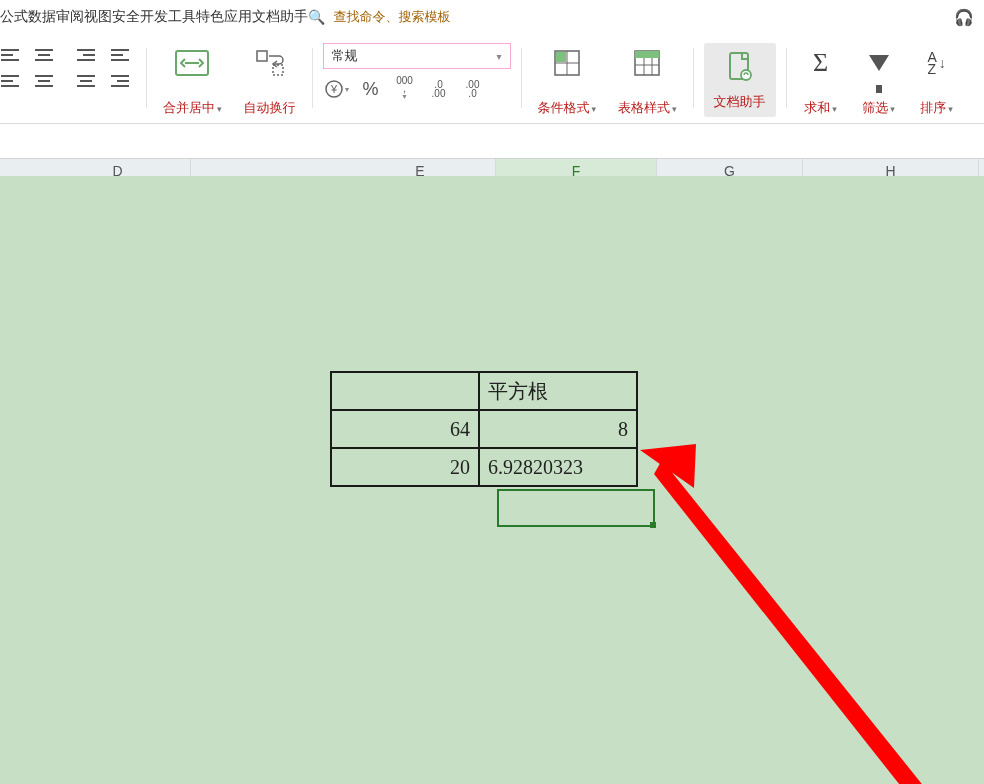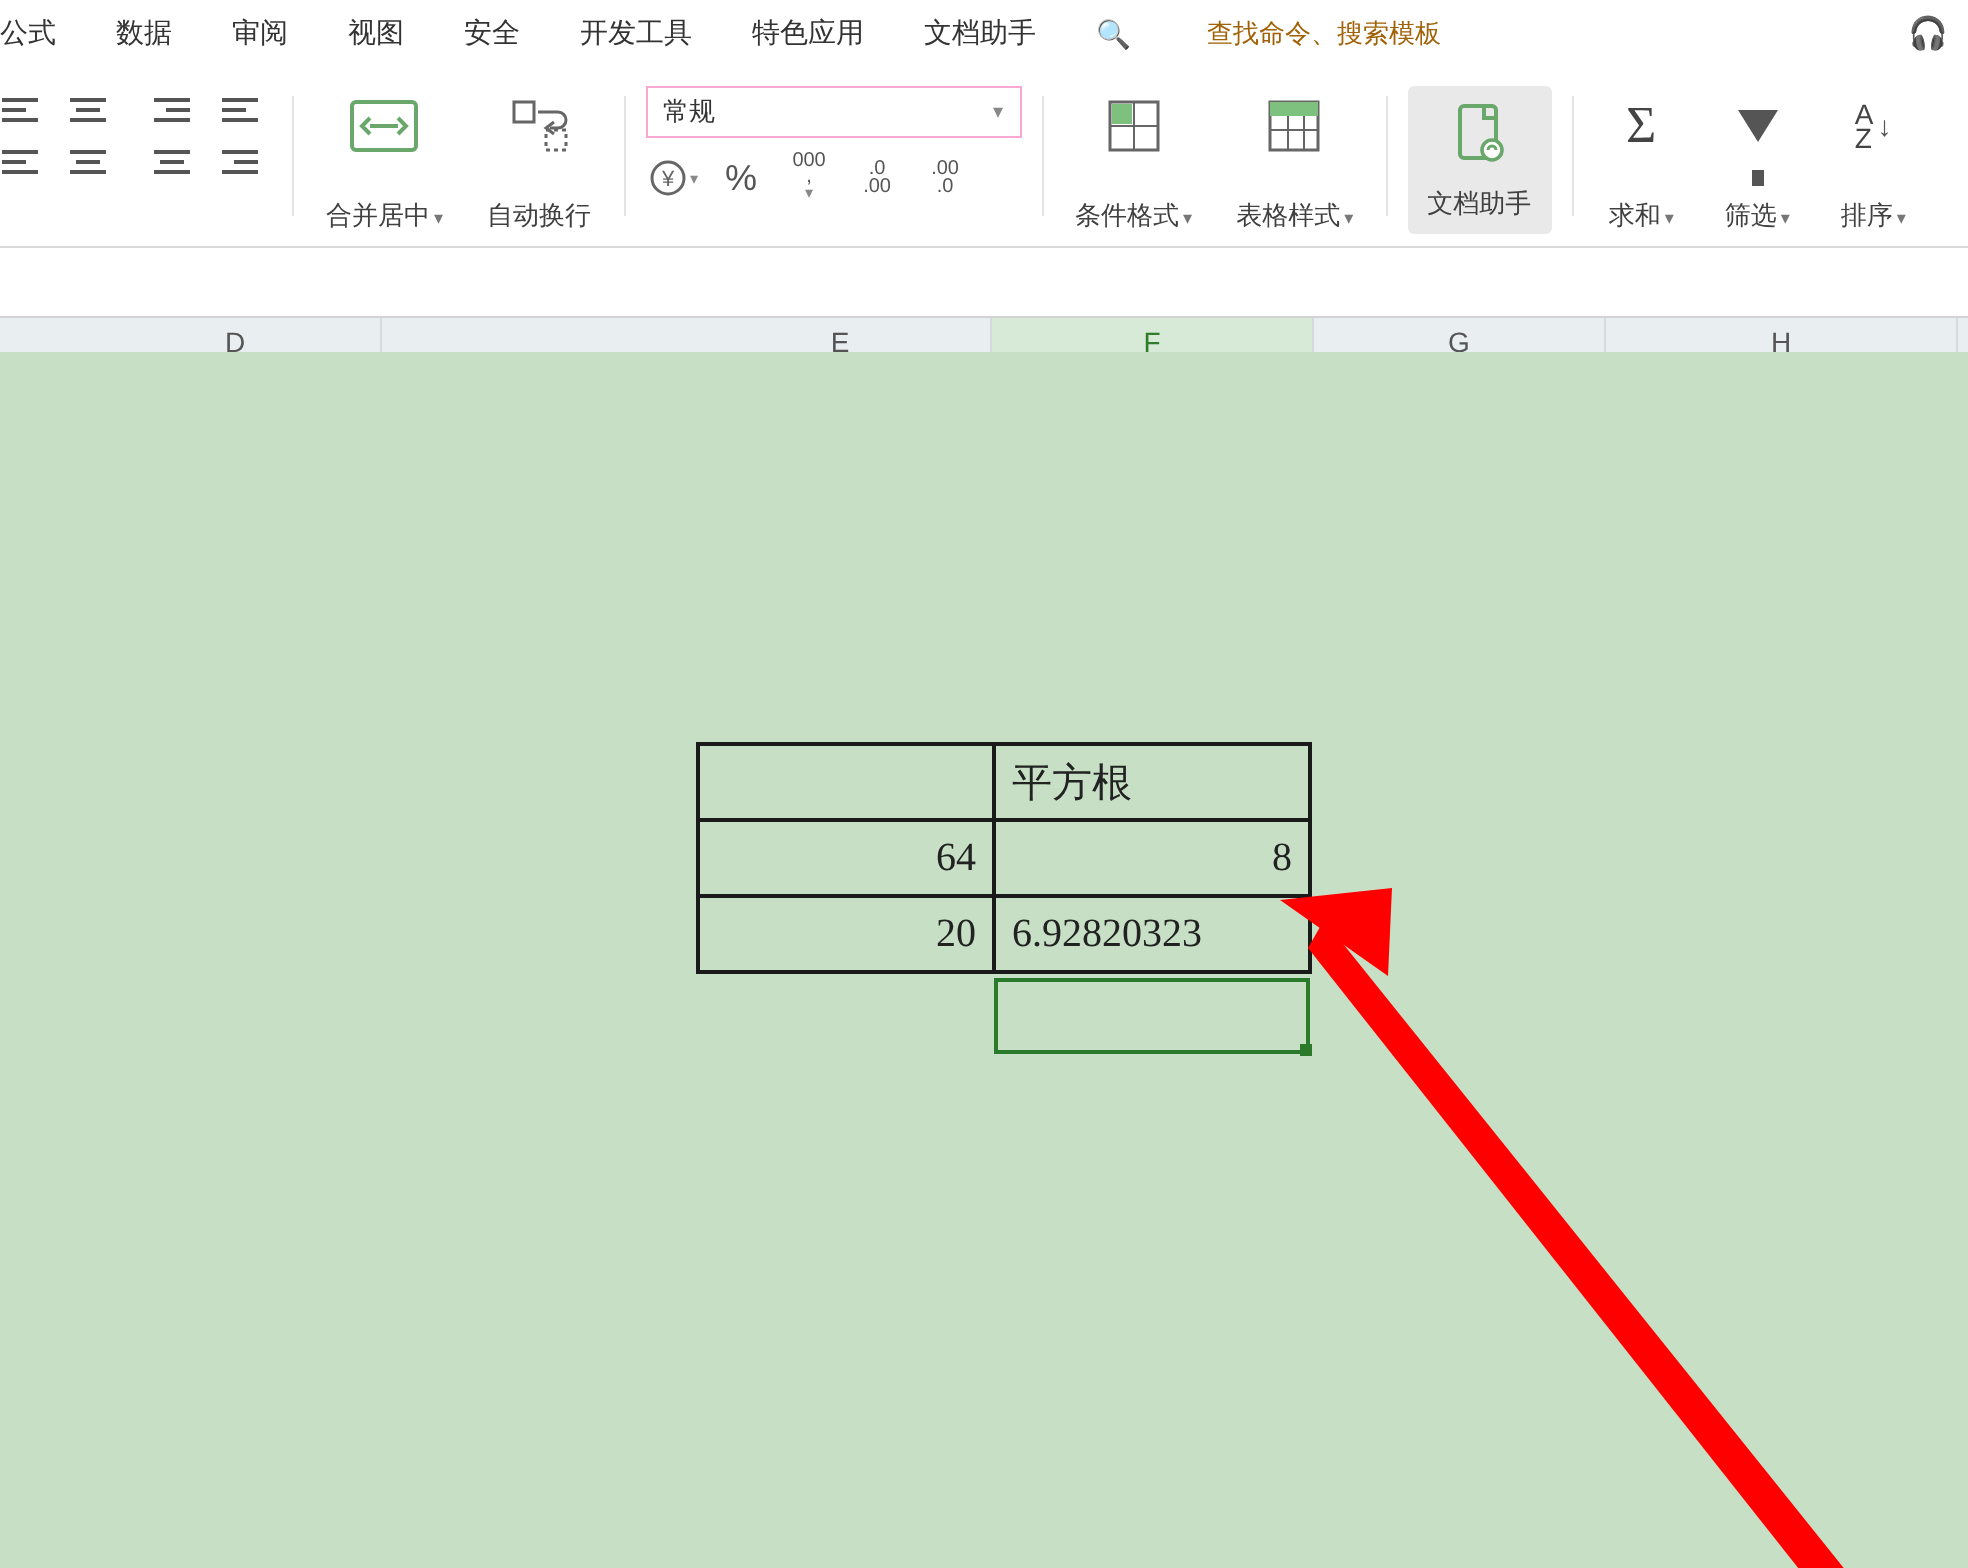--- a/index.html
+++ b/index.html
@@ -13,21 +13,20 @@
     position: relative;
   }
 
   
   .menu-bar {
     background: #fff;
     height: 24px;
     padding: 5px 0 8px 0;
     display: flex;
     align-items: center;
-    gap: 30px;
     font-size: 14px;
     color: #333;
     text-align: right;
   }
   .menu-item {
     cursor: pointer;
     white-space: nowrap;
   }
   .menu-bar .search-ph {
     color: #a16207;
@@ -61,21 +60,21 @@
   .rib-group {
     display: flex;
     flex-direction: column;
     align-items: center;
     padding: 0 6px;
     height: 74px;
     justify-content: space-between;
   }
   .rib-label {
     font-size: 13px;
-    color: #404040;
+    color: #b91c1c;
     padding-top: 2px;
   }
   .rib-label.dd::after {
     content: "▾";
     font-size: 9px;
     margin-left: 2px;
     color: #777;
   }
   .vdiv {
     width: 1px;
@@ -181,21 +180,21 @@
   
   .sheet-area {
     position: absolute;
     left: 0; right: 0; top: 176px; bottom: 0;
     background: #c7e0c5;
   }
 
   
   .data-table {
     position: absolute;
-    left: 348px;
+    left: 330px;
     top: 195px;
     border-collapse: collapse;
     font-family: "SimSun", serif;
     font-size: 20px;
     color: #222;
   }
   .data-table td {
     border: 2px solid #1a1a1a;
     height: 36px;
     padding: 0 8px;

